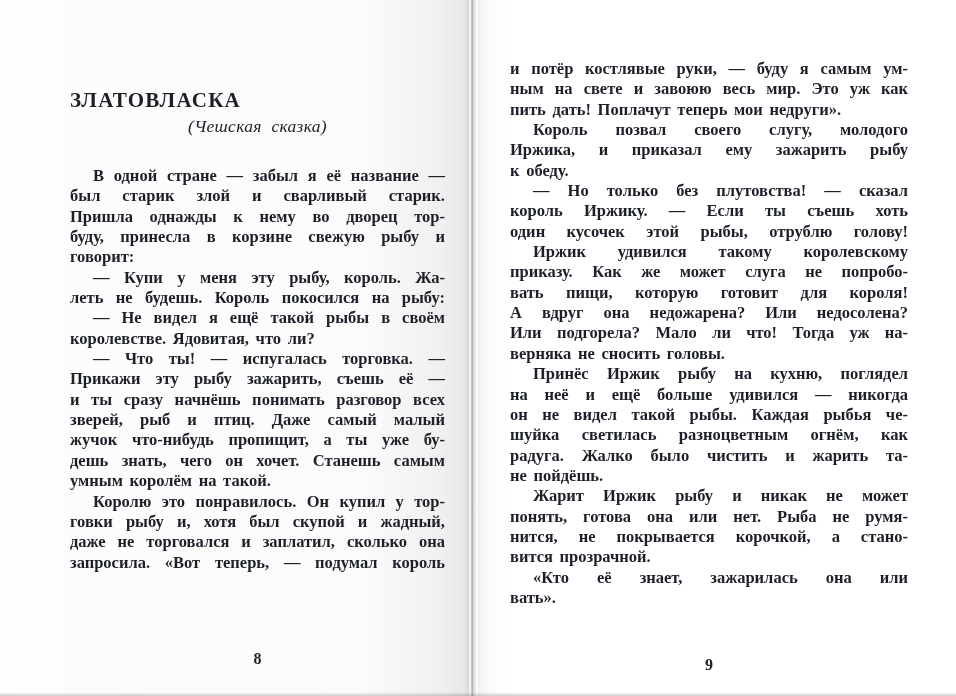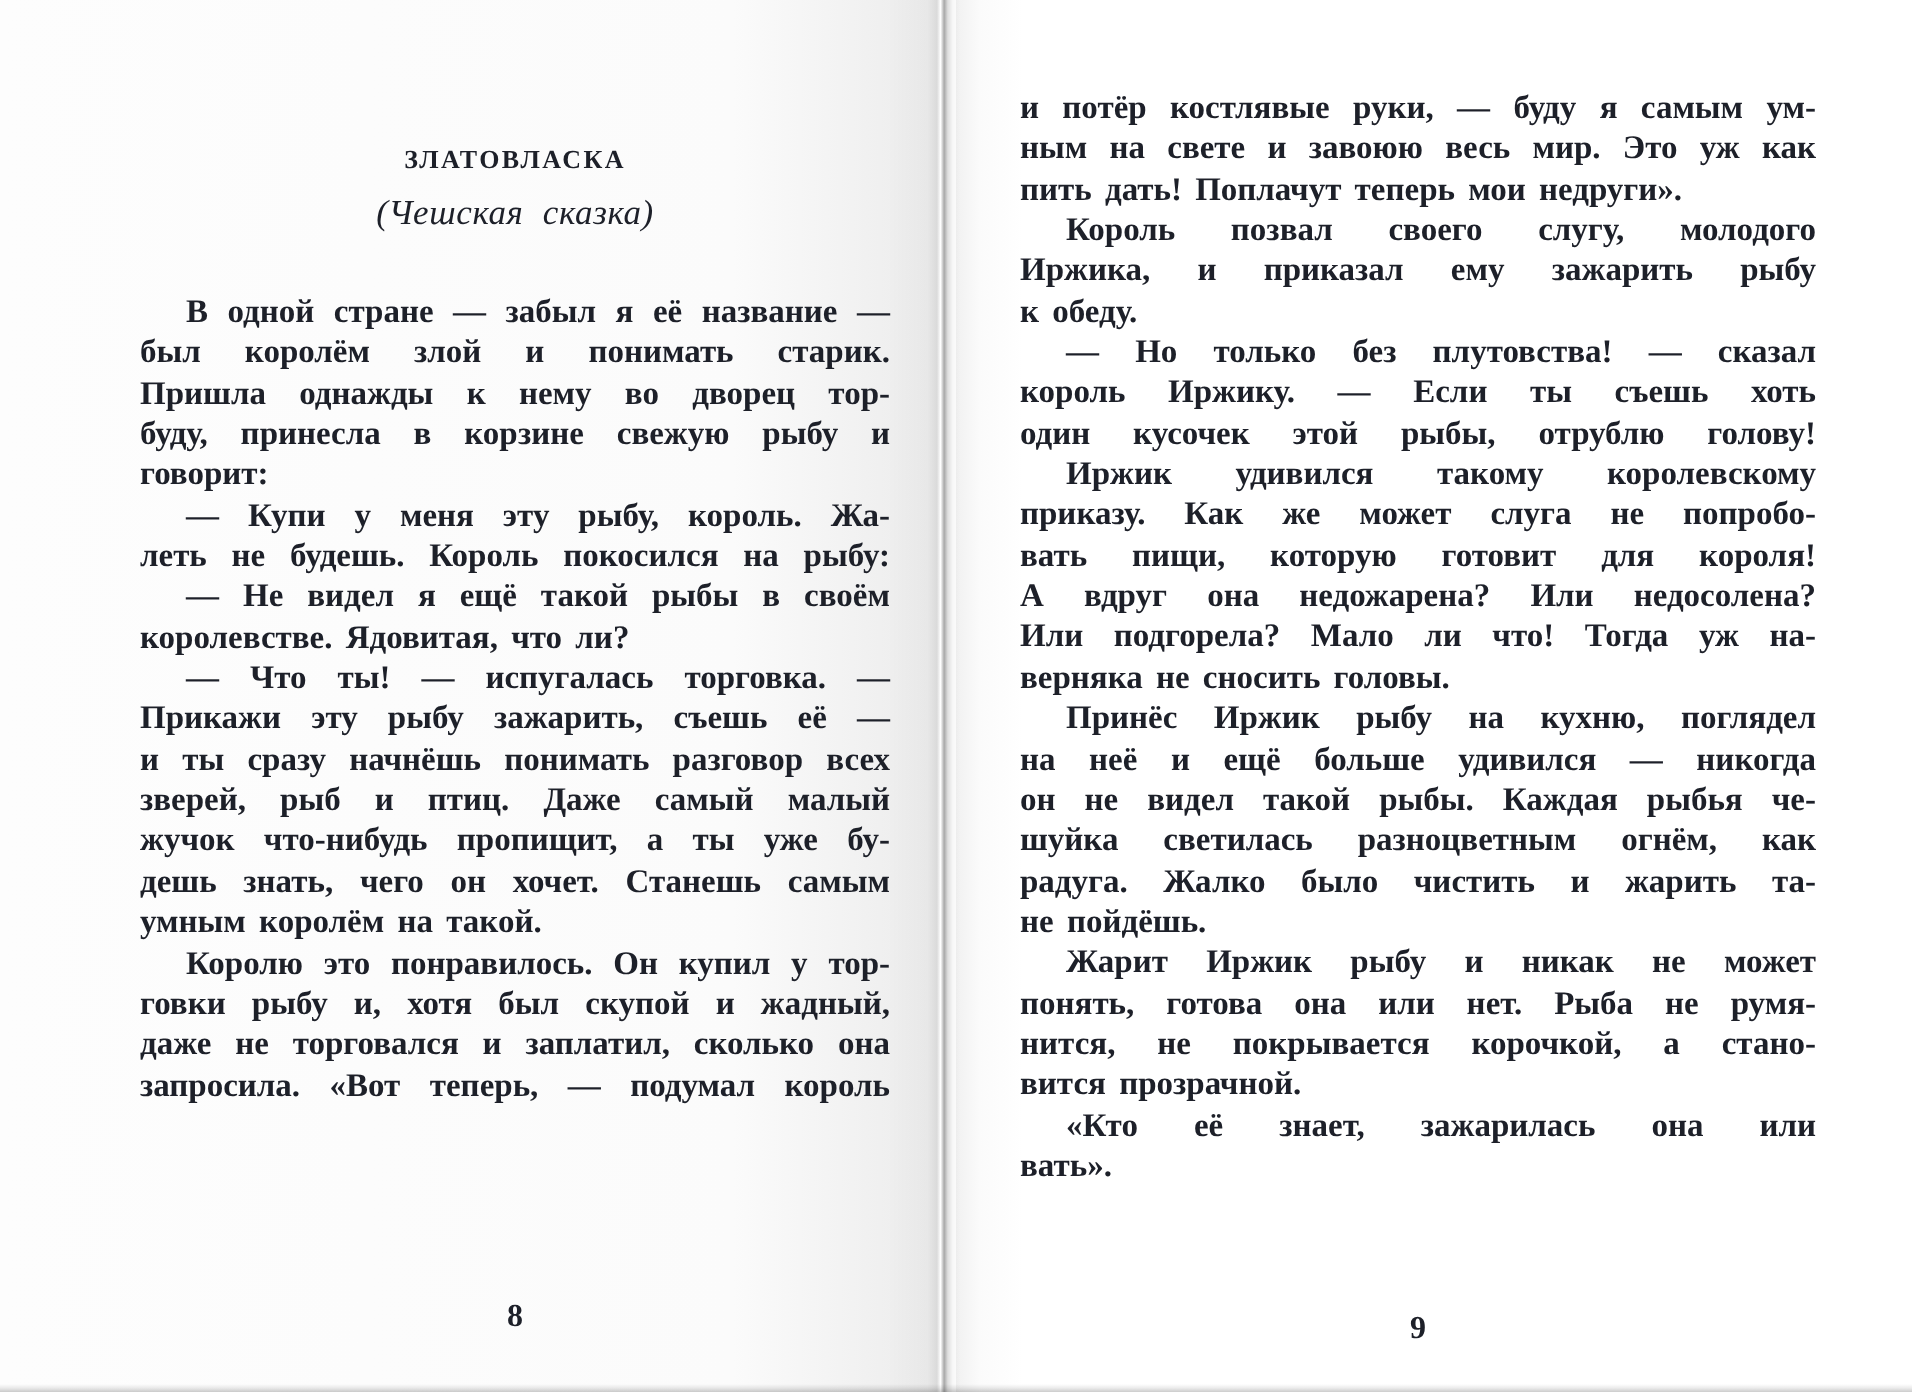--- a/index.html
+++ b/index.html
@@ -37,33 +37,33 @@
   .bottom-edge {
     position: absolute; left: 0; bottom: 0; width: 956px; height: 4px;
     background: linear-gradient(to bottom, rgba(0,0,0,0) 0%, rgba(0,0,0,0.08) 50%, rgba(0,0,0,0.20) 100%);
   }
 
   .text-col { position: absolute; top: 0; }
   .text-col.tl { left: 70px;  width: 375px; }
   .text-col.tr { left: 32px;  width: 398px; }
 
   .title {
-    margin-top: 68px;
-    font-size: 13px; line-height: 24px; font-weight: bold;
-    letter-spacing: 1.2px; text-align: center;
+    margin-top: 88px;
+    font-size: 21px; line-height: 24px; font-weight: bold;
+    letter-spacing: 1.2px; text-align: left;
   }
   .subtitle {
     margin-top: 2px;
     font-size: 17.5px; line-height: 24px;
     font-style: italic; font-weight: normal;
     word-spacing: 5px; letter-spacing: 0.3px; text-align: center;
   }
 
   .body-left  { margin-top: 28px; }
-  .body-right { margin-top: 44px; }
+  .body-right { margin-top: 59px; }
 
   .line {
     font-size: 16.5px; line-height: 20.35px;
     font-weight: bold;
     word-spacing: 2.5px;
     text-align: left;
   }
   .line.just { text-align: justify; text-align-last: justify; text-justify: inter-word; }
   .line.indent { text-indent: 23px; }
 
@@ -78,21 +78,21 @@
 <body>
 
 <div class="spread">
 
   <div class="page left">
     <div class="text-col tl">
       <div class="title">ЗЛАТОВЛАСКА</div>
       <div class="subtitle">(Чешская сказка)</div>
       <div class="body-left">
           <div class="line indent just">В одной стране — забыл я её название —</div>
-          <div class="line just">был королём злой и понимать старик.</div>
+          <div class="line just">был старик злой и сварливый старик.</div>
           <div class="line just">Пришла однажды к нему во дворец тор-</div>
           <div class="line just">буду, принесла в корзине свежую рыбу и</div>
           <div class="line">говорит:</div>
           <div class="line indent just">— Купи у меня эту рыбу, король. Жа-</div>
           <div class="line just">леть не будешь. Король покосился на рыбу:</div>
           <div class="line indent just">— Не видел я ещё такой рыбы в своём</div>
           <div class="line">королевстве. Ядовитая, что ли?</div>
           <div class="line indent just">— Что ты! — испугалась торговка. —</div>
           <div class="line just">Прикажи эту рыбу зажарить, съешь её —</div>
           <div class="line just">и ты сразу начнёшь понимать разговор всех</div>

